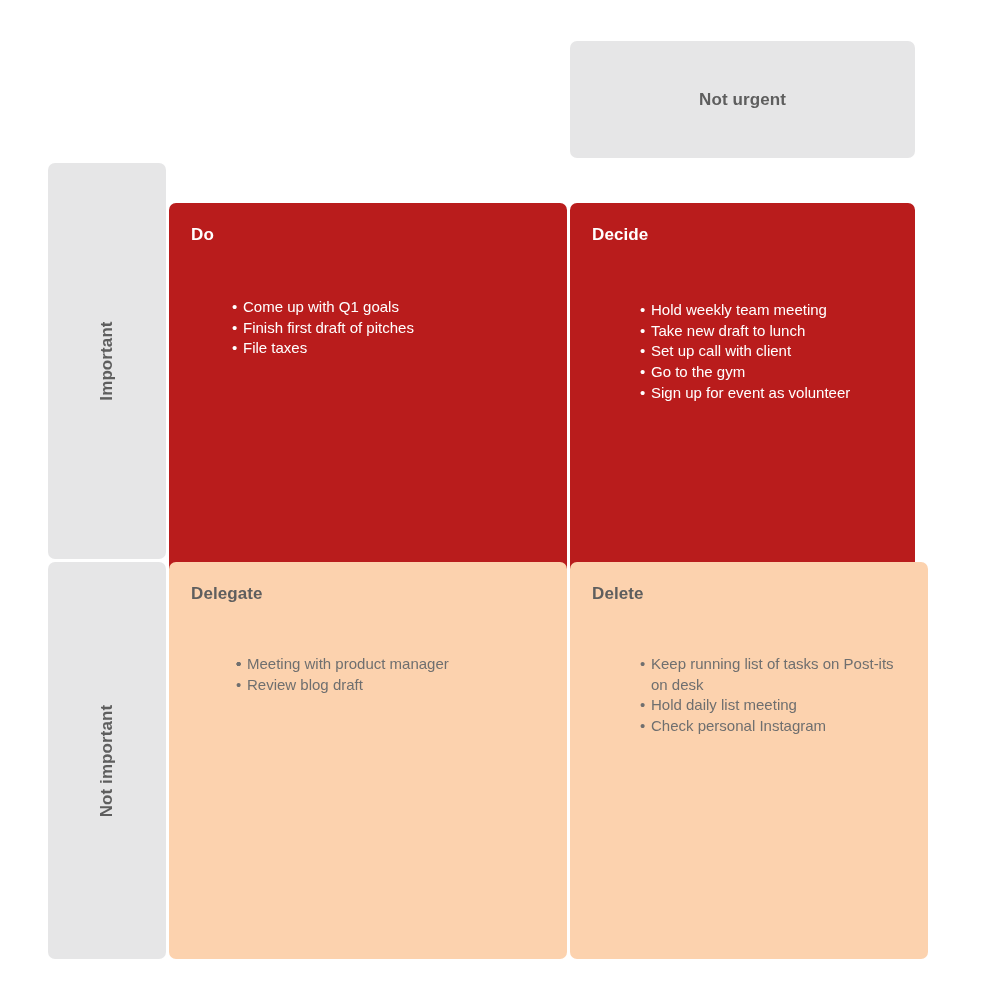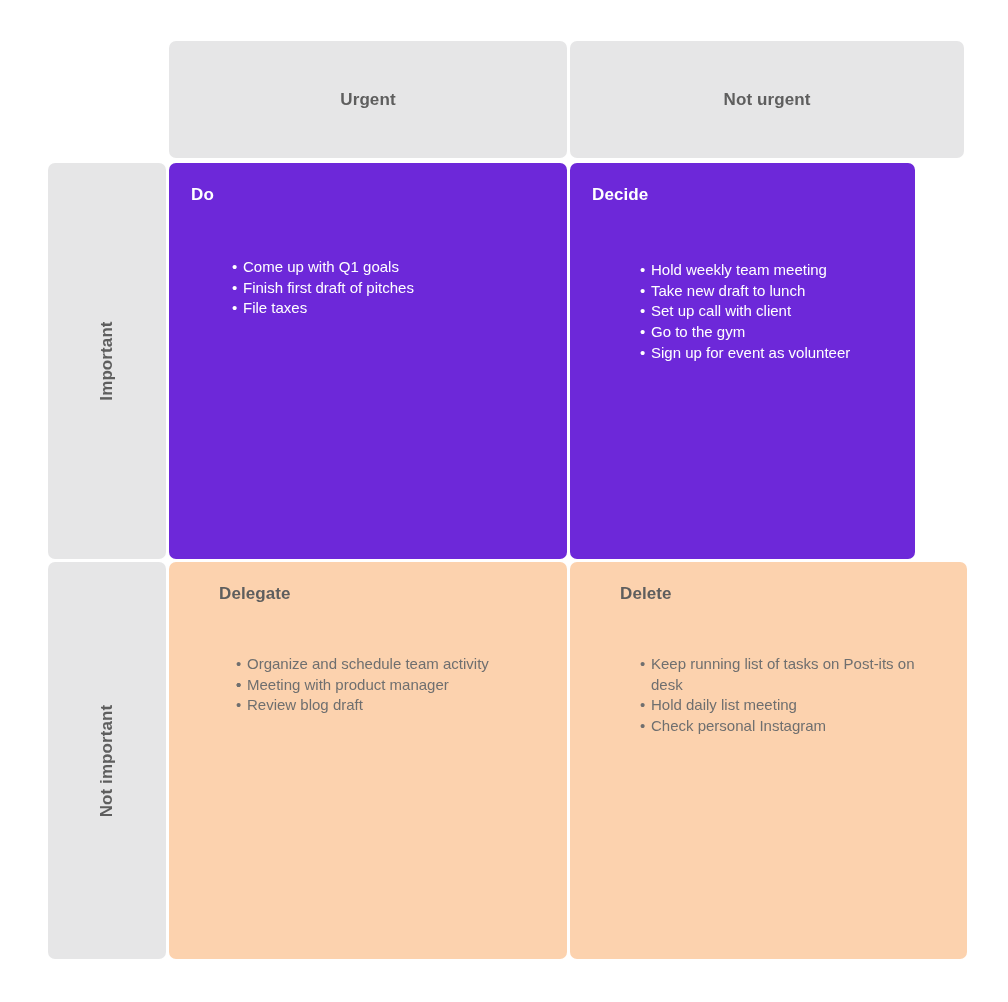--- a/index.html
+++ b/index.html
@@ -58,36 +58,37 @@
     letter-spacing: 0.1px;
     white-space: nowrap;
     transform: rotate(-90deg);
   }
 
   
   .quadrant {
     padding: 0;
   }
   .quadrant.top {
-    background: #6d28d9;
+    background: #b91c1c;
+    margin-top: 40px;
   }
   .quadrant.bottom {
     background: #fcd2ae;
   }
 
   .quadrant-title {
     position: absolute;
     left: 22px;
     top: 22px;
     font-size: 17px;
     font-weight: bold;
     letter-spacing: 0.1px;
   }
   .quadrant.top .quadrant-title { color: #ffffff; }
-  .quadrant.bottom .quadrant-title { color: #5e5e5e; margin-left: 28px; }
+  .quadrant.bottom .quadrant-title { color: #5e5e5e; }
 
   .task-list {
     position: absolute;
     left: 0;
     right: 0;
     margin: 0;
     padding: 0;
     list-style: none;
   }
   .task-item {
@@ -104,44 +105,41 @@
     font-size: 15px;
     line-height: 20.7px;
   }
   .quadrant.top .task-item,
   .quadrant.top .task-item .bullet { color: #ffffff; }
   .quadrant.bottom .task-item,
   .quadrant.bottom .task-item .bullet { color: #6f6f6f; }
 
   
   #hdr-urgent      { left: 169px; top: 41px;  width: 398px; height: 117px; }
-  #hdr-not-urgent  { left: 570px; top: 41px;  width: 394px; height: 117px; }
+  #hdr-not-urgent  { left: 570px; top: 41px;  width: 345px; height: 117px; }
 
   #row-important      { left: 48px; top: 163px; width: 118px; height: 396px; }
   #row-not-important  { left: 48px; top: 562px; width: 118px; height: 397px; }
 
   #quad-do        { left: 169px; top: 163px; width: 398px; height: 396px; }
   #quad-decide    { left: 570px; top: 163px; width: 345px; height: 396px; }
   #quad-delegate  { left: 169px; top: 562px; width: 398px; height: 397px; }
-  #quad-delete    { left: 570px; top: 562px; width: 397px; height: 397px; }
+  #quad-delete    { left: 570px; top: 562px; width: 358px; height: 397px; }
 
   
   #quad-do       .task-list { top: 94px;  left: 63px; right: 16px; }
   #quad-decide   .task-list { top: 97px;  left: 70px; right: 16px; }
   #quad-delegate .task-list { top: 92px;  left: 67px; right: 28px; }
   #quad-delete   .task-list { top: 92px;  left: 70px; right: 28px; }
 </style>
 </head>
 <body>
 
 <div id="matrix">
 
-  <div class="cell col-header" id="hdr-urgent">
-    <span class="col-header-label">Urgent</span>
-  </div>
 
   <div class="cell col-header" id="hdr-not-urgent">
     <span class="col-header-label">Not urgent</span>
   </div>
 
   <div class="cell row-header" id="row-important">
     <span class="row-header-label">Important</span>
   </div>
 
   <div class="cell row-header" id="row-not-important">
@@ -164,21 +162,21 @@
         <li class="task-item"><span class="bullet">•</span><span>Take new draft to lunch</span></li>
         <li class="task-item"><span class="bullet">•</span><span>Set up call with client</span></li>
         <li class="task-item"><span class="bullet">•</span><span>Go to the gym</span></li>
         <li class="task-item"><span class="bullet">•</span><span>Sign up for event as volunteer</span></li>
       </ul>
   </div>
 
   <div class="cell quadrant bottom" id="quad-delegate">
     <div class="quadrant-title">Delegate</div>
     <ul class="task-list">
-        <li class="task-item"><span class="bullet">•</span><span>Organize and schedule team activity</span></li>
+        <li class="task-item"><span class="bullet">•</span></li>
         <li class="task-item"><span class="bullet">•</span></li>
         <li class="task-item"><span class="bullet">•</span><span>Meeting with product manager</span></li>
         <li class="task-item"><span class="bullet">•</span><span>Review blog draft</span></li>
       </ul>
   </div>
 
   <div class="cell quadrant bottom" id="quad-delete">
     <div class="quadrant-title">Delete</div>
     <ul class="task-list">
         <li class="task-item"><span class="bullet">•</span><span>Keep running list of tasks on Post-its on desk</span></li>

